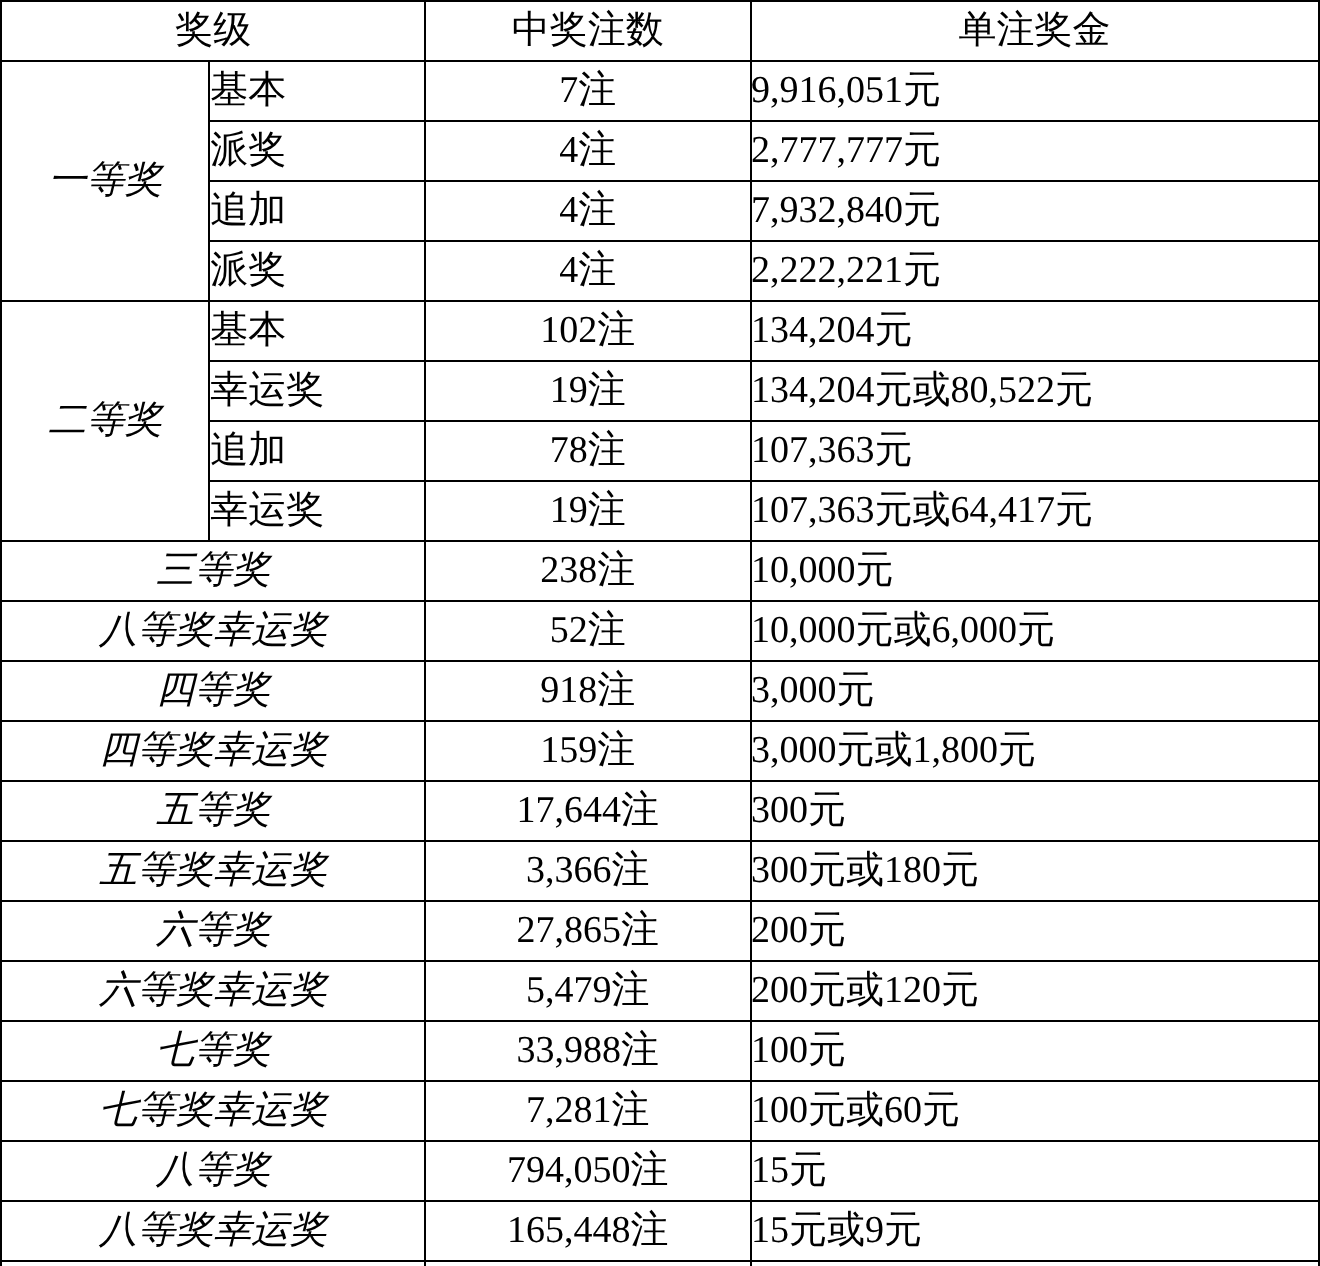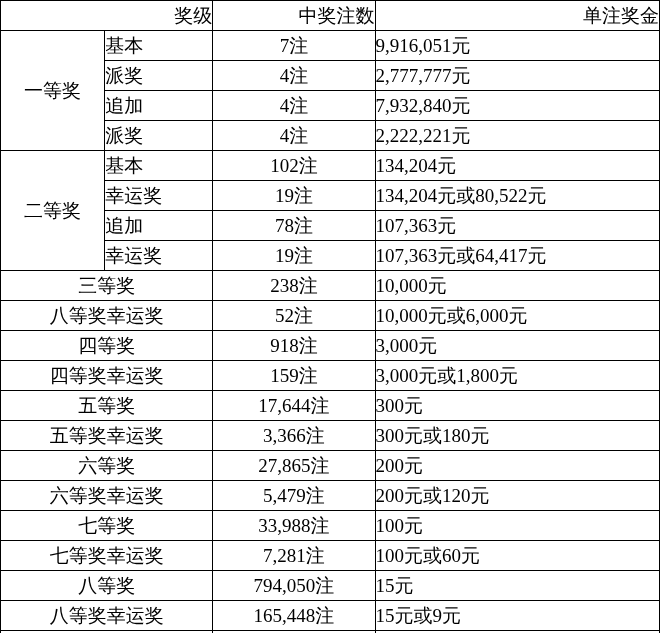--- a/index.html
+++ b/index.html
@@ -26,26 +26,27 @@
     padding: 0;
     height: 29px;
     line-height: 29px;
     white-space: nowrap;
     overflow: hidden;
   }
   .col-count    { width: 162px; }
   .col-amount   { width: 284px; }
 
   .hdr {
-    text-align: right;
+    text-align: center;
     font-size: 20px;
   }
   .level-cell {
     text-align: center;
     font-size: 20px;
+    font-style: italic;
   }
   .sub-cell {
     text-align: left;
     font-size: 19px;
   }
   .count-cell {
     text-align: center;
     padding-right: 6px;
     font-size: 19px;
   }

